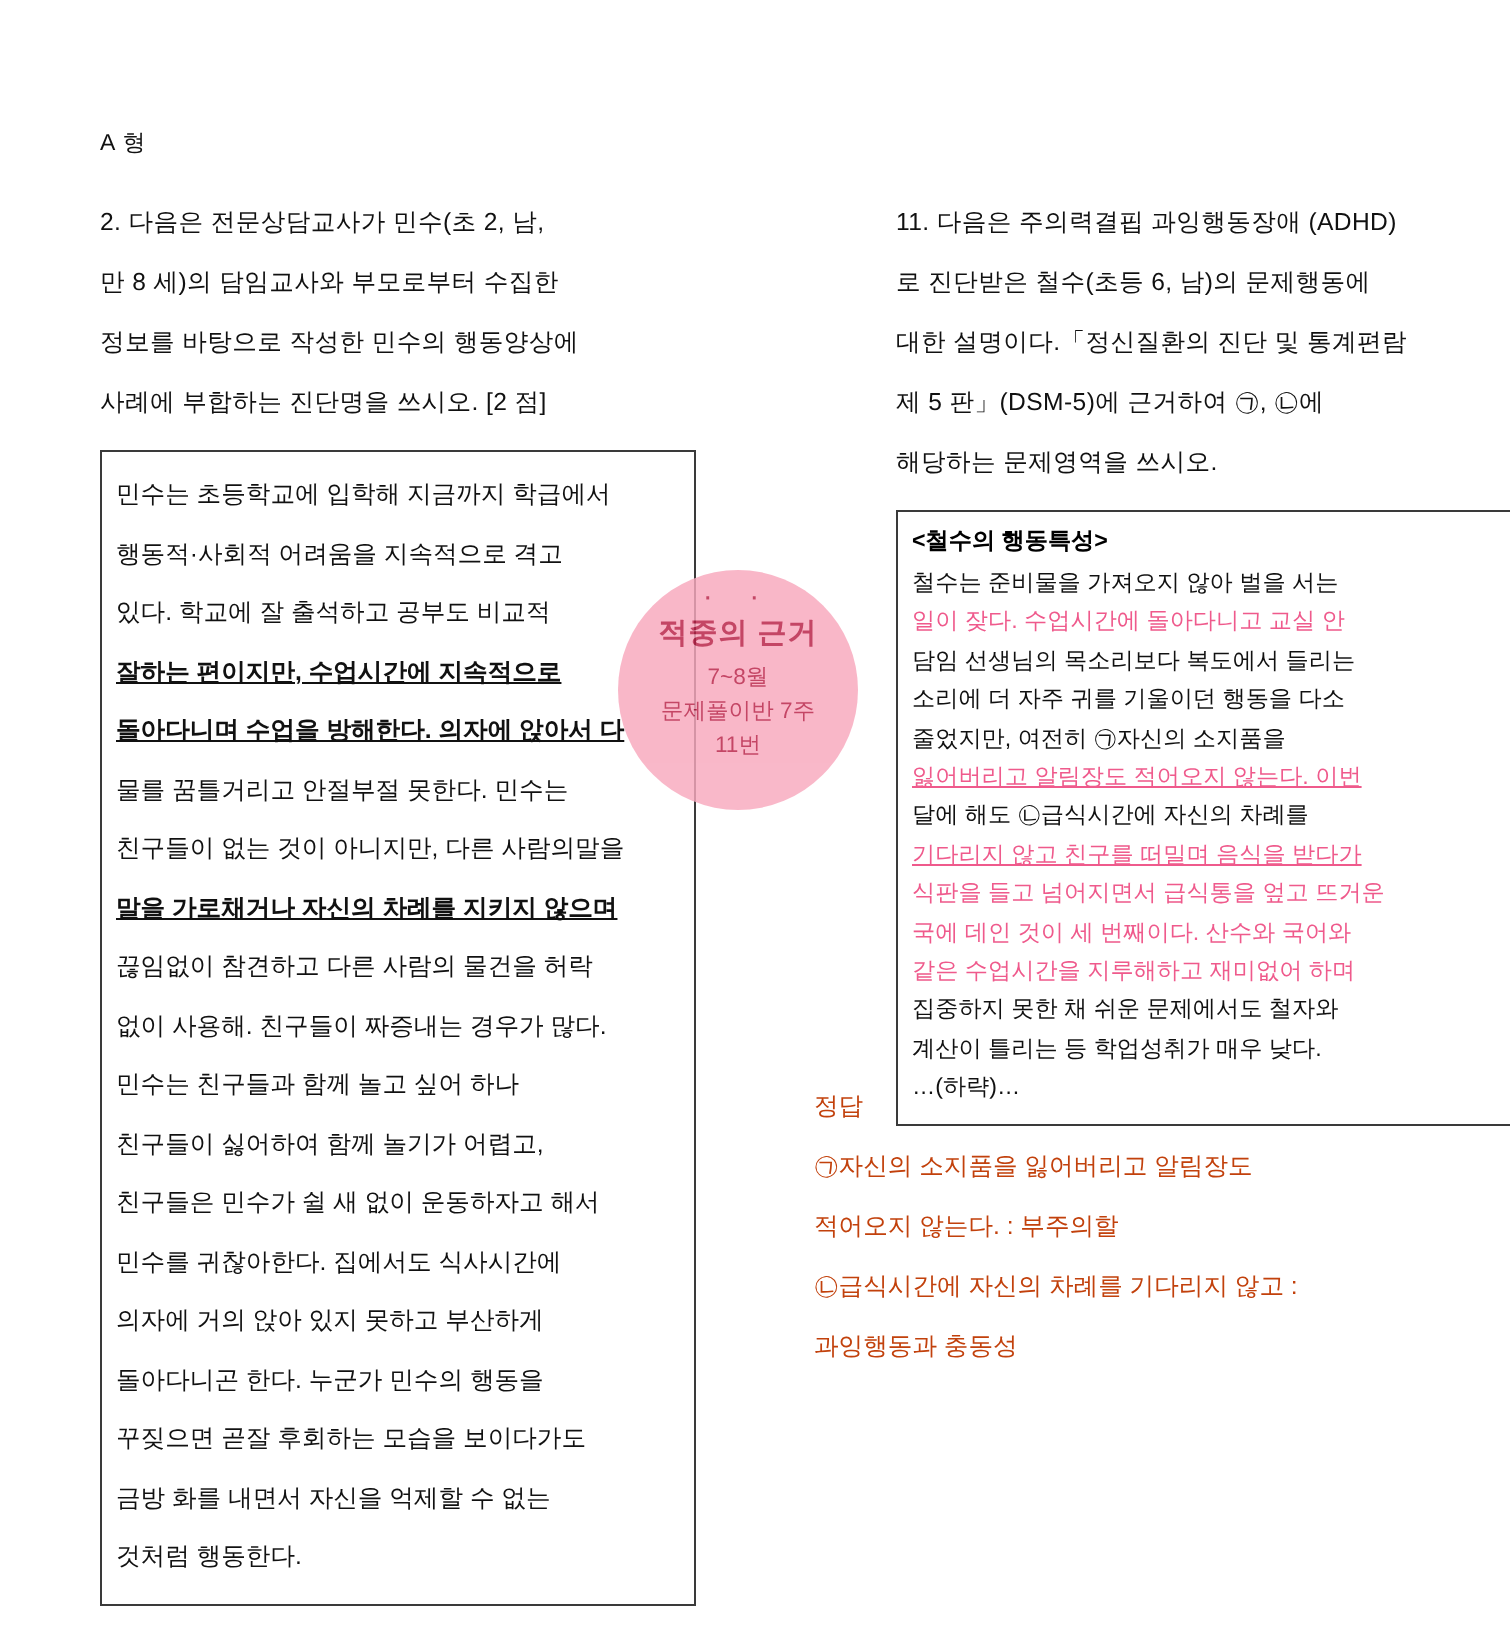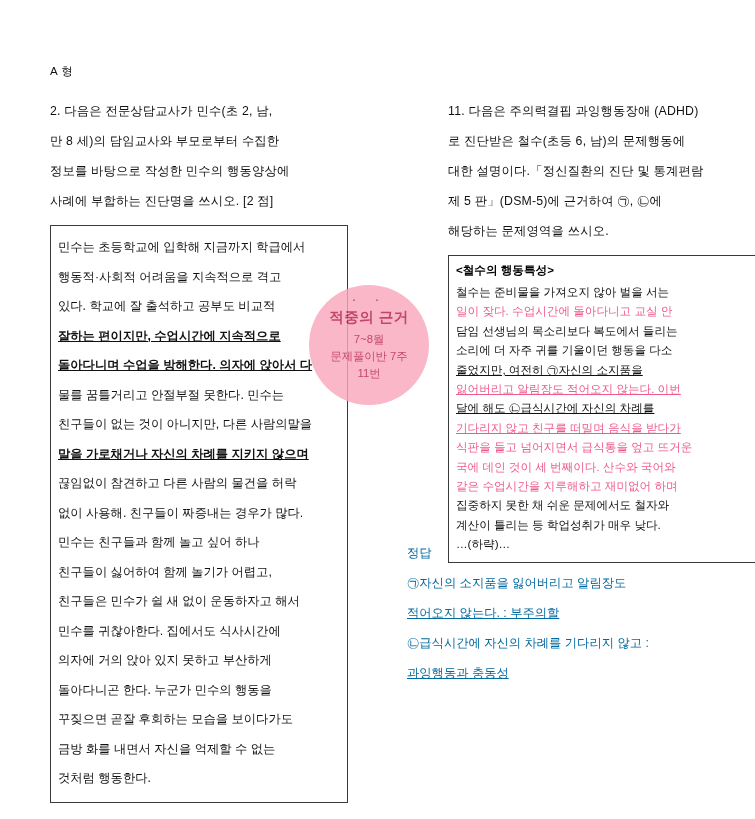--- a/index.html
+++ b/index.html
@@ -81,34 +81,34 @@
     white-space: nowrap;
   }
   .box-title {
     font-size: 11.6px;
     font-weight: bold;
     margin-bottom: 4px;
     white-space: nowrap;
   }
 
   
-  .u { text-decoration: underline; }
+  .u { }
   .ub { font-weight: bold; text-decoration: underline; }
   .pinkmark { color: #ef5a8c; }
   .pinku { color: #ef5a8c; text-decoration: underline; }
 
   
   .answers {
     position: absolute;
     left: 407px;
     top: 538px;
     width: 300px;
     font-size: 12.3px;
     line-height: 30px;
-    color: #0369a1;
+    color: #c2410c;
   }
   .answers .ln { display: block; white-space: nowrap; }
 
   
   .stamp {
     position: absolute;
     left: 309px;
     top: 285px;
     width: 120px;
     height: 120px;

